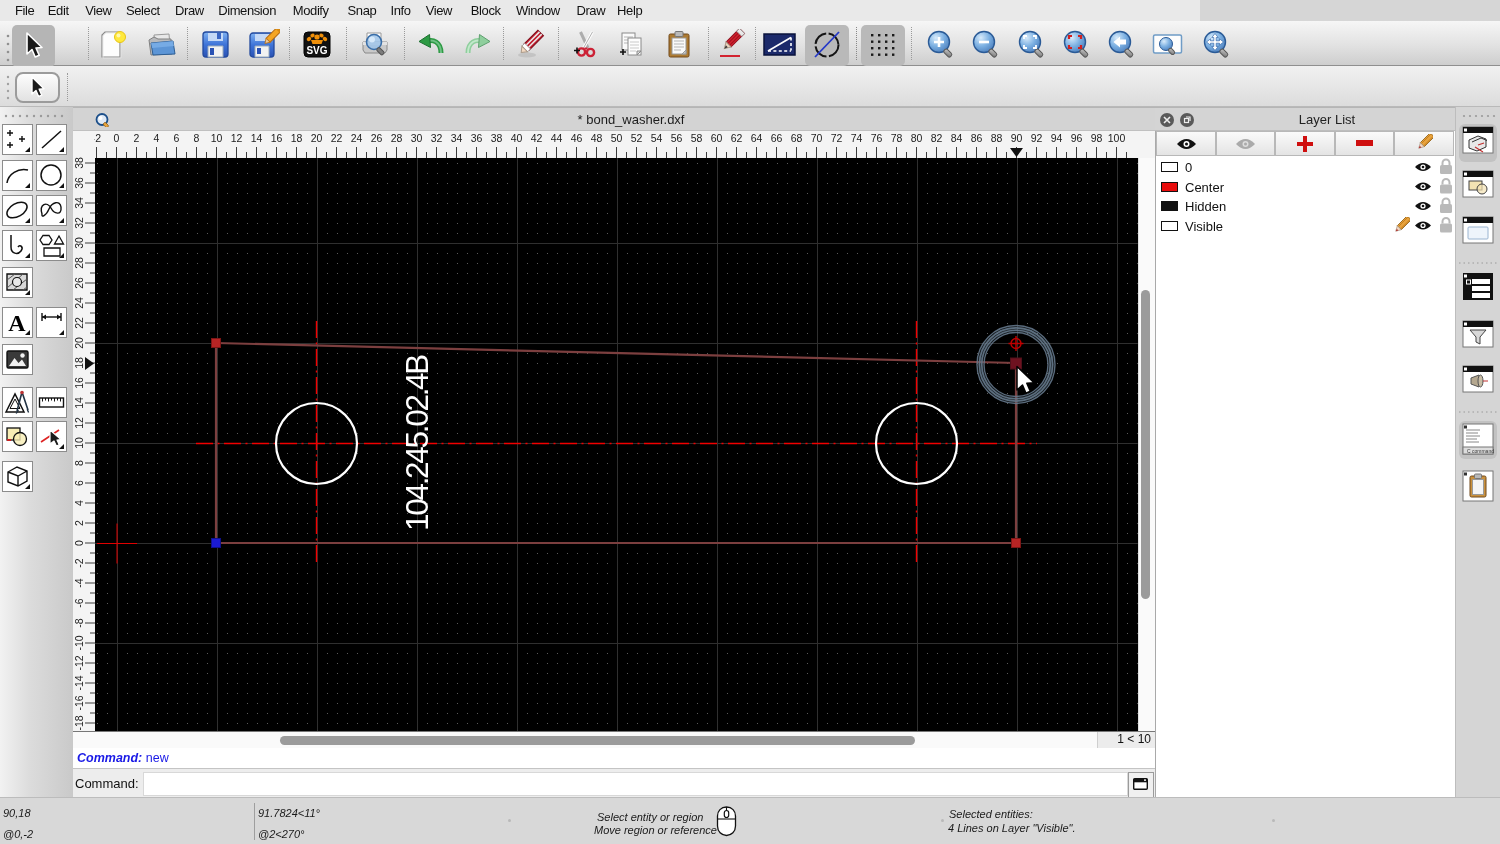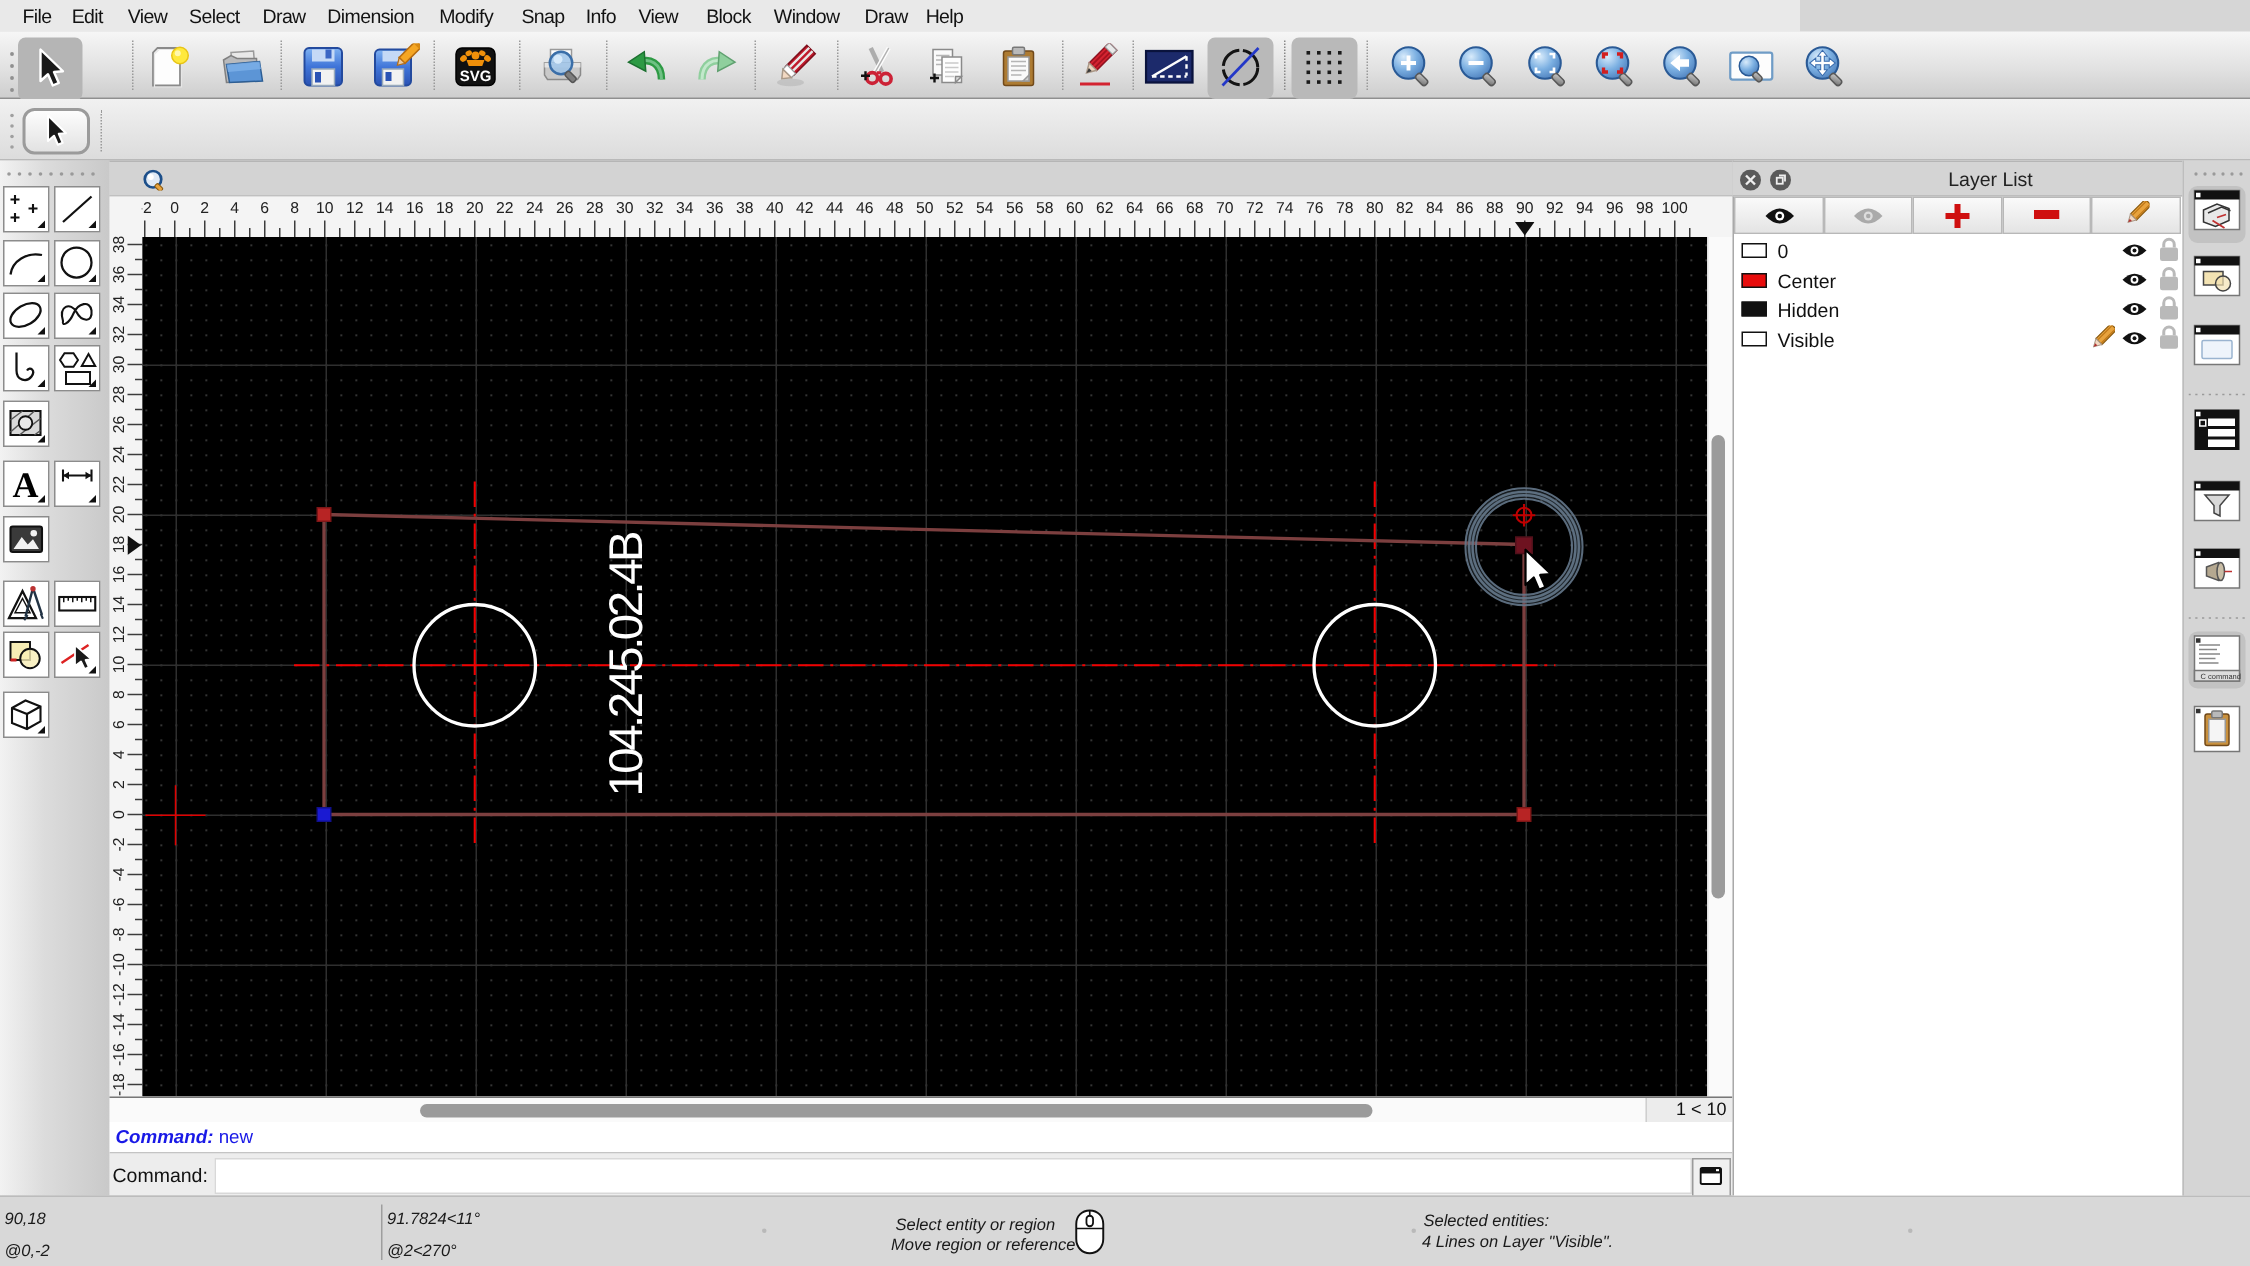--- a/index.html
+++ b/index.html
@@ -476,20 +476,21 @@
     </div>
 
 <div class="pbtn" style="left:2px;top:354px">
       <svg width="29" height="29">
         <path d="M5,10 L14,5 L24,9 L24,19 L15,24 L5,20 Z M5,10 L15,14 L24,9 M15,14 L15,24" fill="none" stroke="#111" stroke-width="1.4"></path>
         <path d="M22,27 l5,0 l0,-5 z" fill="#111"></path>
       </svg>
     </div>
 </div>
 <div id="doctitle" class="abs">
+    <div class="t">* bond_washer.dxf</div>
 <svg class="abs" style="left:22px;top:5px" width="15" height="14">
       <circle cx="7" cy="6.5" r="5.5" fill="#dfe9f5" stroke="#1c4f8a" stroke-width="1.8"></circle>
       <circle cx="5.5" cy="5" r="2" fill="#fff"></circle>
       <rect x="10" y="9" width="5.5" height="3" rx="1.2" transform="rotate(45 10 9)" fill="#e8a33d" stroke="#8a5a10" stroke-width="0.7"></rect>
     </svg>
 </div>
 <div id="rulertop" class="abs"></div>
 <svg class="abs" style="left:73px;top:131px" width="1082" height="27">
     <defs>
       <clipPath id="rtc">

